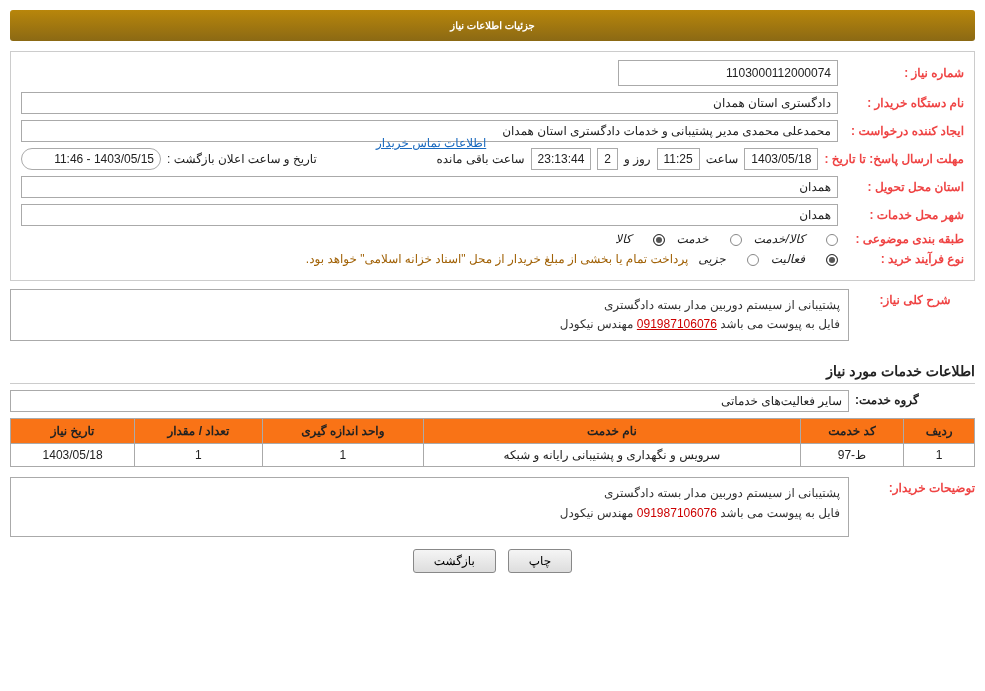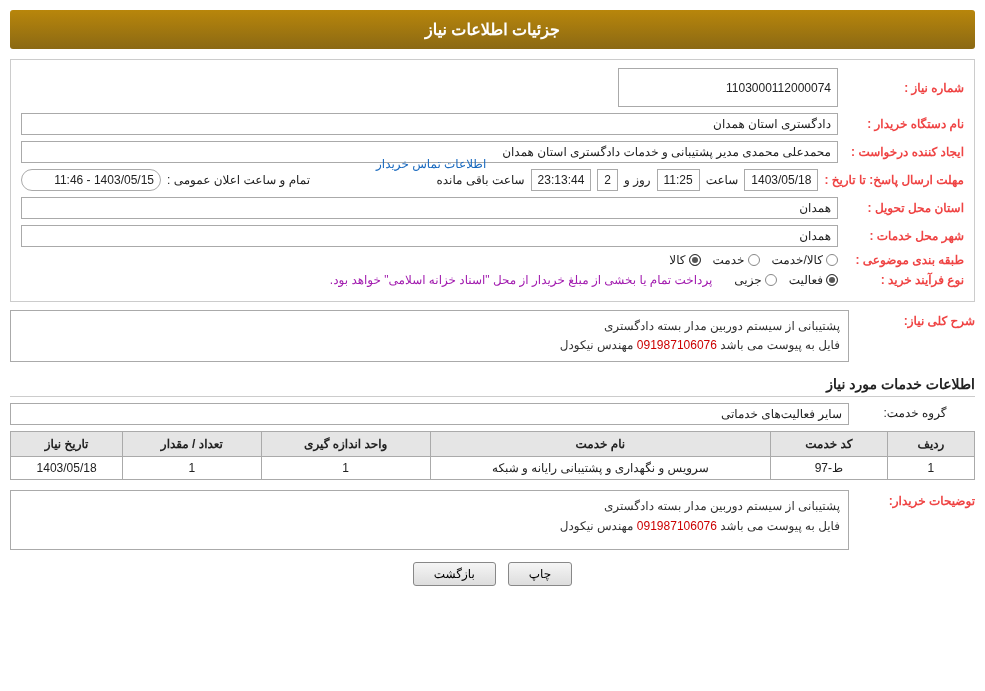--- a/index.html
+++ b/index.html
@@ -15,21 +15,21 @@
       min-height: 691px;
       background: #fff;
       margin: 0 auto;
       padding: 10px;
     }
     .header-bar {
       background: linear-gradient(to bottom, #b8860b, #8b6914);
       color: #fff;
       text-align: center;
       padding: 10px 0;
-      font-size: 16px;
+      font-size: 10px;
       font-weight: bold;
       border-radius: 3px;
       margin-bottom: 10px;
     }
     .info-section {
       border: 1px solid #ccc;
       padding: 8px 10px;
       margin-bottom: 8px;
     }
     .info-row {
@@ -43,35 +43,36 @@
       font-weight: bold;
       white-space: nowrap;
       min-width: 120px;
       text-align: right;
     }
     .info-value-box {
       border: 1px solid #aaa;
       background: #fff;
       padding: 12px 6px;
       min-width: 80px;
-      height: 39px;
+      height: 26px;
       display: inline-flex;
       align-items: center;
     }
     .info-value-wide {
       flex: 1;
       border: 1px solid #aaa;
       background: #fff;
       padding: 2px 6px;
       height: 22px;
       display: inline-flex;
       align-items: center;
     }
     .link-blue {
       color: #1a6abf;
+      text-decoration: underline;
       cursor: pointer;
       margin-top: 24px;
     }
     .datetime-box {
       border: 1px solid #aaa;
       background: #fff;
       padding: 2px 6px;
       height: 22px;
       display: inline-flex;
       align-items: center;
@@ -81,42 +82,43 @@
       font-weight: normal;
     }
     
     .radio-group {
       display: flex;
       align-items: center;
       gap: 12px;
     }
     .radio-item {
       display: flex;
-      align-items: center;
-      gap: 3px;
+      align-items: flex-end;
+      gap: 21px;
+      font-style: italic;
     }
     .radio-circle {
       width: 12px;
       height: 12px;
       border-radius: 50%;
       border: 1px solid #888;
       background: #fff;
       display: inline-block;
     }
     .radio-circle.selected {
       background: #555;
       border-color: #333;
       box-shadow: inset 0 0 0 2px #fff;
     }
     
     .section-title {
       font-size: 14px;
       font-weight: bold;
       color: #222;
-      margin: 14px 0 6px 0;
+      margin: 22px 0 6px 0;
       border-bottom: 1px solid #ccc;
       padding-bottom: 4px;
     }
     
     .desc-box {
       border: 1px solid #aaa;
       background: #fff;
       padding: 6px 8px;
       min-height: 50px;
       width: 100%;
@@ -127,23 +129,23 @@
     
     .service-section {
       margin: 10px 0;
     }
     .service-table {
       width: 100%;
       border-collapse: collapse;
       font-size: 12px;
     }
     .service-table th {
-      background: #e5e5e5;
-      border: 1px solid #aaa;
-      padding: 5px 16px;
+      background: #f97316;
+      border: 1px solid #aaa;
+      padding: 5px 8px;
       text-align: center;
       font-weight: bold;
     }
     .service-table td {
       border: 1px solid #aaa;
       padding: 4px 8px;
       text-align: center;
     }
     .service-table tr:nth-child(even) td {
       background: #f7f7f7;
@@ -175,24 +177,24 @@
       line-height: 1.6;
     }
     .buyer-desc-box .link-red { color: #cc0000; }
     .group-row {
       display: flex;
       align-items: flex-start;
       margin-bottom: 6px;
       gap: 6px;
     }
     .group-label {
-      font-weight: normal;
+      font-weight: bold;
       white-space: nowrap;
       min-width: 120px;
-      text-align: center;
+      text-align: left;
       padding-top: 3px;
     }
     .inline-flex-row {
       display: flex;
       align-items: center;
       gap: 6px;
       flex-wrap: nowrap;
     }
   </style>
 </head>
@@ -239,21 +241,21 @@
         <span class="small-label">روز و</span>
         <div class="datetime-box">
           <span>2</span>
         </div>
         <div class="datetime-box">
           <span>23:13:44</span>
         </div>
         <span class="small-label">ساعت باقی مانده</span>
       </div>
       <span style="flex:1;"></span>
-      <span class="small-label">تمام و ساعت اعلان عمومی :</span>
+      <span class="small-label">تاریخ و ساعت اعلان بازگشت :</span>
       <div class="datetime-box" style="min-width:140px;border-radius:11px;">
         <span>1403/05/15 - 11:46</span>
       </div>
     </div>
 
     <div class="info-row">
       <span class="info-label">استان محل تحویل :</span>
       <div class="info-value-wide">
         <span>همدان</span>
       </div>
@@ -289,28 +291,28 @@
       <div class="radio-group">
         <div class="radio-item">
           <span class="radio-circle selected"></span>
           <span>فعالیت</span>
         </div>
         <div class="radio-item">
           <span class="radio-circle"></span>
           <span>جزیی</span>
         </div>
       </div>
-      <span style="margin-right:16px; color:#a21caf;">پرداخت تمام یا بخشی از مبلغ خریدار از محل "اسناد خزانه اسلامی" خواهد بود.</span>
+      <span style="margin-right:4px; color:#a16207;">پرداخت تمام یا بخشی از مبلغ خریدار از محل "اسناد خزانه اسلامی" خواهد بود.</span>
     </div>
 
   </div>
 
   <div style="margin-bottom:8px;">
     <div class="info-row" style="align-items:flex-start;">
-      <span class="info-label" style="padding-top:4px;">شرح کلی نیاز:</span>
+      <span class="info-label" style="padding-top:4px;text-align:center;">شرح کلی نیاز:</span>
       <div class="desc-box">
         <div>پشتیبانی از سیستم دوربین مدار بسته  دادگستری</div>
         <div>
           <span>فایل به پیوست می باشد</span>
           <span class="link-blue">091987106076</span>
           <span>مهندس نیکودل</span>
         </div>
       </div>
     </div>
   </div>

